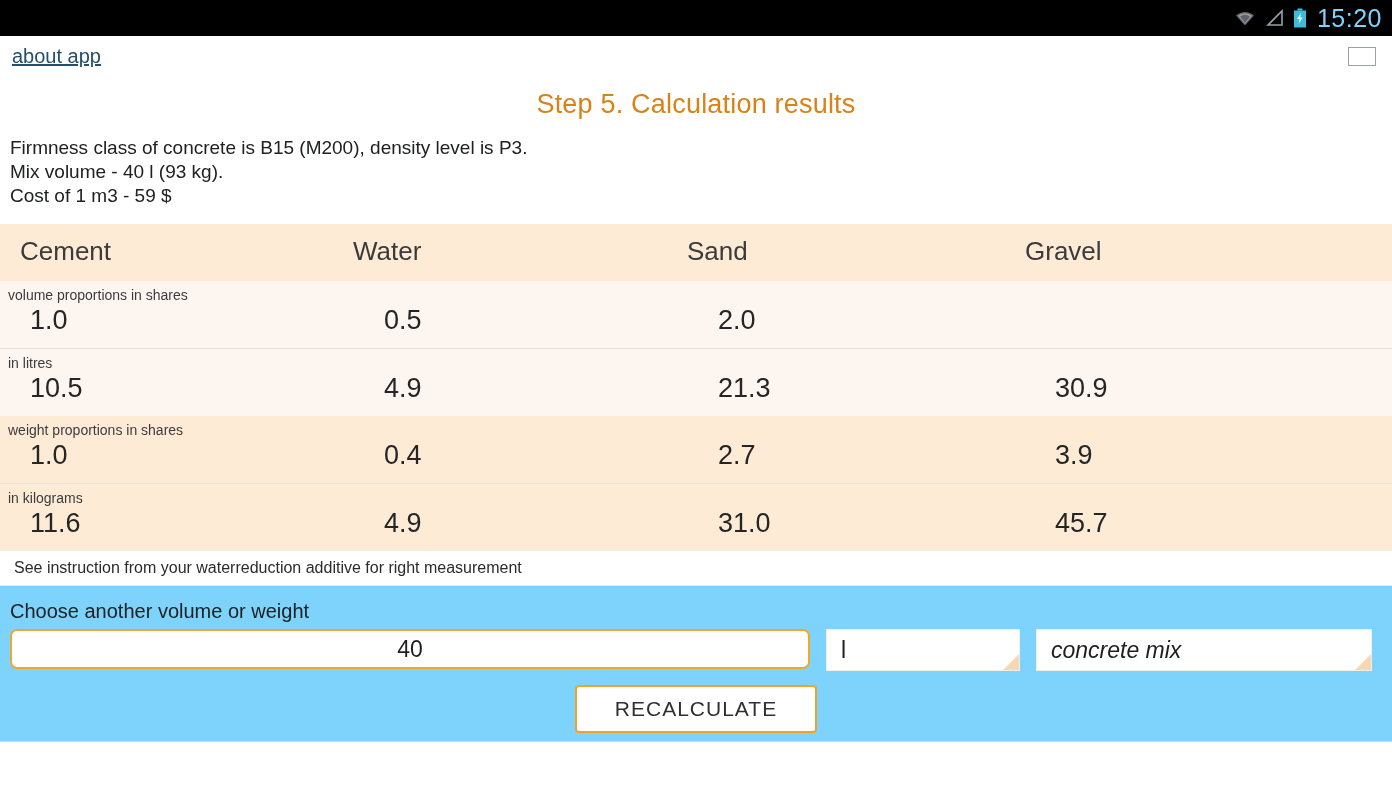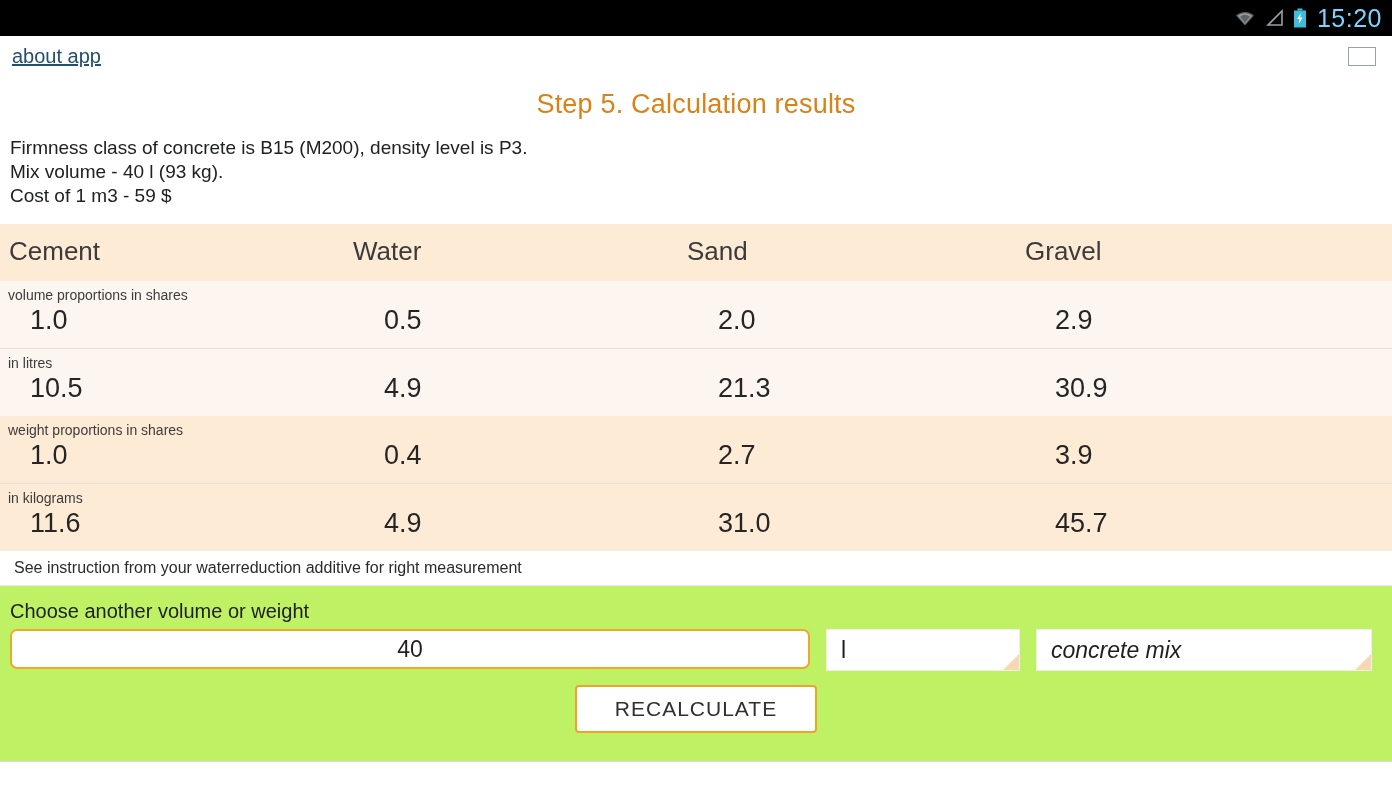--- a/index.html
+++ b/index.html
@@ -120,43 +120,43 @@
     font-size: 27px;
     color: #252525;
   }
   .cell {
     box-sizing: border-box;
   }
   .col-0 { width: 350px; padding-left: 10px; }
   .col-1 { width: 335px; padding-left: 20px; }
   .col-2 { width: 335px; padding-left: 18px; }
   .col-3 { width: 330px; padding-left: 20px; }
-  .header-row .col-0 { padding-left: 9px; }
+  .header-row .col-0 { padding-left: 20px; }
   .header-row .col-1 { padding-left: 3px; }
   .header-row .col-2 { padding-left: 2px; }
   .header-row .col-3 { padding-left: 5px; }
   .values-row .col-0 { padding-left: 30px; }
   .values-row .col-1 { padding-left: 34px; }
   .values-row .col-2 { padding-left: 33px; }
   .values-row .col-3 { padding-left: 35px; }
 
   
   .note {
     background: #ffffff;
     font-size: 16px;
     color: #2b2b2b;
     padding: 8px 0 8px 14px;
   }
 
   
   .form-section {
-    background: #bef264;
+    background: #7dd3fc;
     border-top: 1px solid #efe7e0;
     border-bottom: 1px solid #dfdcd8;
-    padding: 10px 0 28px 0;
+    padding: 10px 0 8px 0;
   }
   .form-label {
     font-size: 20px;
     color: #202124;
     padding: 4px 0 6px 10px;
   }
   .inputs-row {
     display: flex;
     align-items: flex-start;
     padding: 0 14px 0 10px;
@@ -276,21 +276,20 @@
     <div class="cell col-2">Sand</div>
     <div class="cell col-3">Gravel</div>
   </div>
 
   <div class="trow row-cream">
     <div class="row-label">volume proportions in shares</div>
     <div class="values-row">
       <div class="cell col-0">1.0</div>
       <div class="cell col-1">0.5</div>
       <div class="cell col-2">2.0</div>
-      <div class="cell col-3">2.9</div>
     </div>
   </div>
 
   <div class="trow row-cream row-sep">
     <div class="row-label">in litres</div>
     <div class="values-row">
       <div class="cell col-0">10.5</div>
       <div class="cell col-1">4.9</div>
       <div class="cell col-2">21.3</div>
       <div class="cell col-3">30.9</div>

